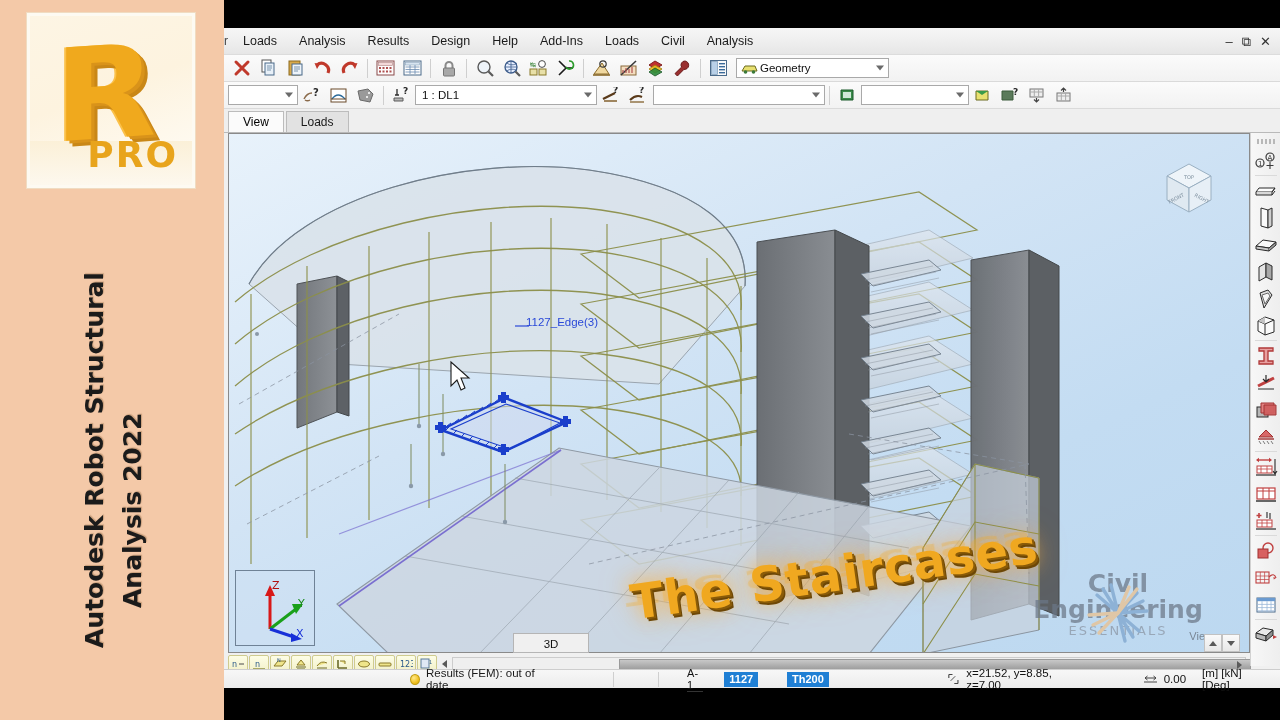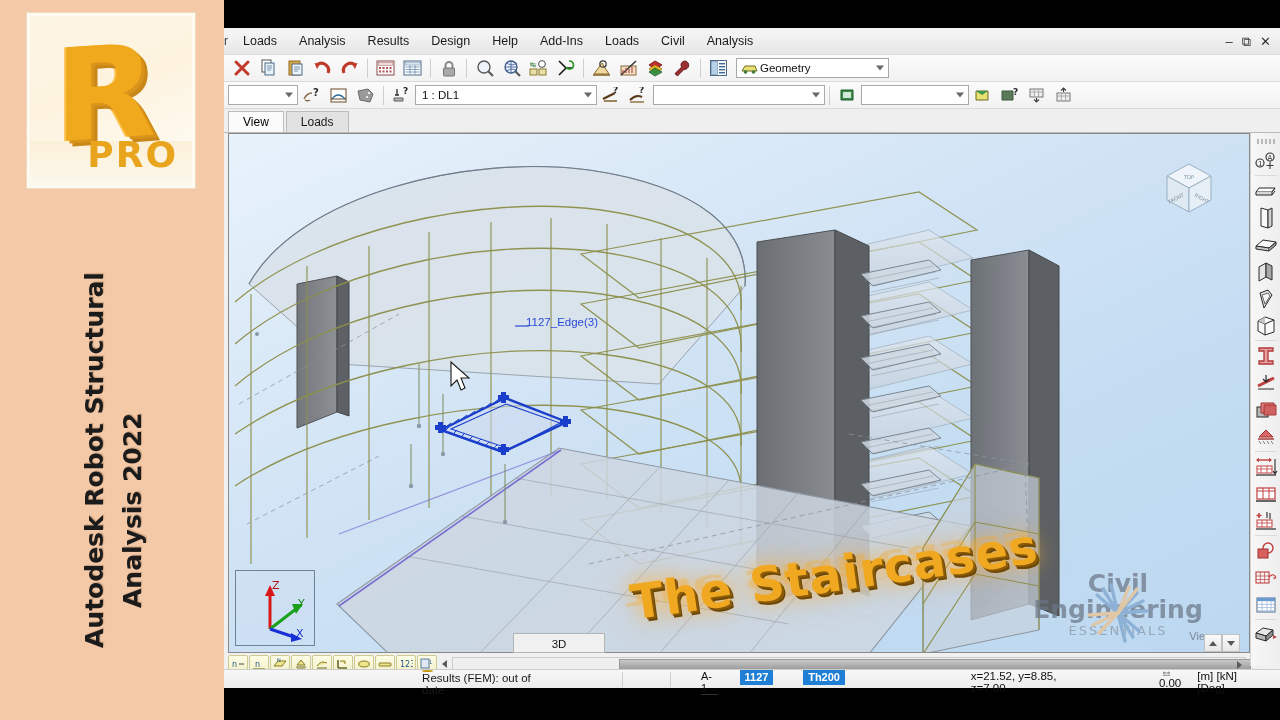--- a/index.html
+++ b/index.html
@@ -260,21 +260,21 @@
   }
   .rt-sep { width:22px; height:1px; background:#dadada; margin:1px 0; }
 
   
   #statusbar {
     position: absolute; left: 0; top: 641px; width: 1056px; height: 19px;
     background: linear-gradient(180deg,#f7f7f7,#ececec);
     border-top: 1px solid #cdcdcd;
     display: flex; align-items: center; font-size: 11.5px; color: #1a1a1a;
   }
-  .st-cell { height: 19px; display:flex; padding: 0 8px; flex-direction: column; }
+  .st-cell { height: 19px; display:flex; align-items:center; padding: 0 8px; }
   .st-div { width:1px; height:15px; background:#cfcfcf; }
   .st-dot {
     width: 11px; height: 11px; border-radius: 50%;
     background: radial-gradient(circle at 35% 33%, #ffe98a, #f0c020 62%, #d9a808);
     border: 1px solid #c09b10; margin-right: 6px;
   }
   .st-badge {
     background: #1f7fd4; color: #fff; padding: 0 5px; height: 15px; line-height: 15px;
     font-size: 11px; font-weight: bold;
   }
@@ -813,21 +813,21 @@
           <div class="arrow-up"></div>
         </div>
       <div class="sb-thumb" style="left:1px;top:215px;width:13px;height:106px;"></div>
       <div class="sb-btn" style="position:absolute;bottom:0;left:0">
           <div class="arrow-dn"></div>
         </div>
     </div>
 
     <div id="vp-infobar">
       <div style="width:285px"></div>
-      <div class="vp-chip" style="width:92px;padding:0">3D</div>
+      <div class="vp-chip" style="width:76px;padding:0">3D</div>
       <div style="flex:1"></div>
       <div style="display:flex;pointer-events:auto">
         <div class="sb-btn" style="width:18px;height:18px">
             <div class="arrow-up"></div>
           </div>
         <div class="sb-btn" style="width:18px;height:18px">
             <div class="arrow-dn"></div>
           </div>
       </div>
       <div style="width:10px"></div>

